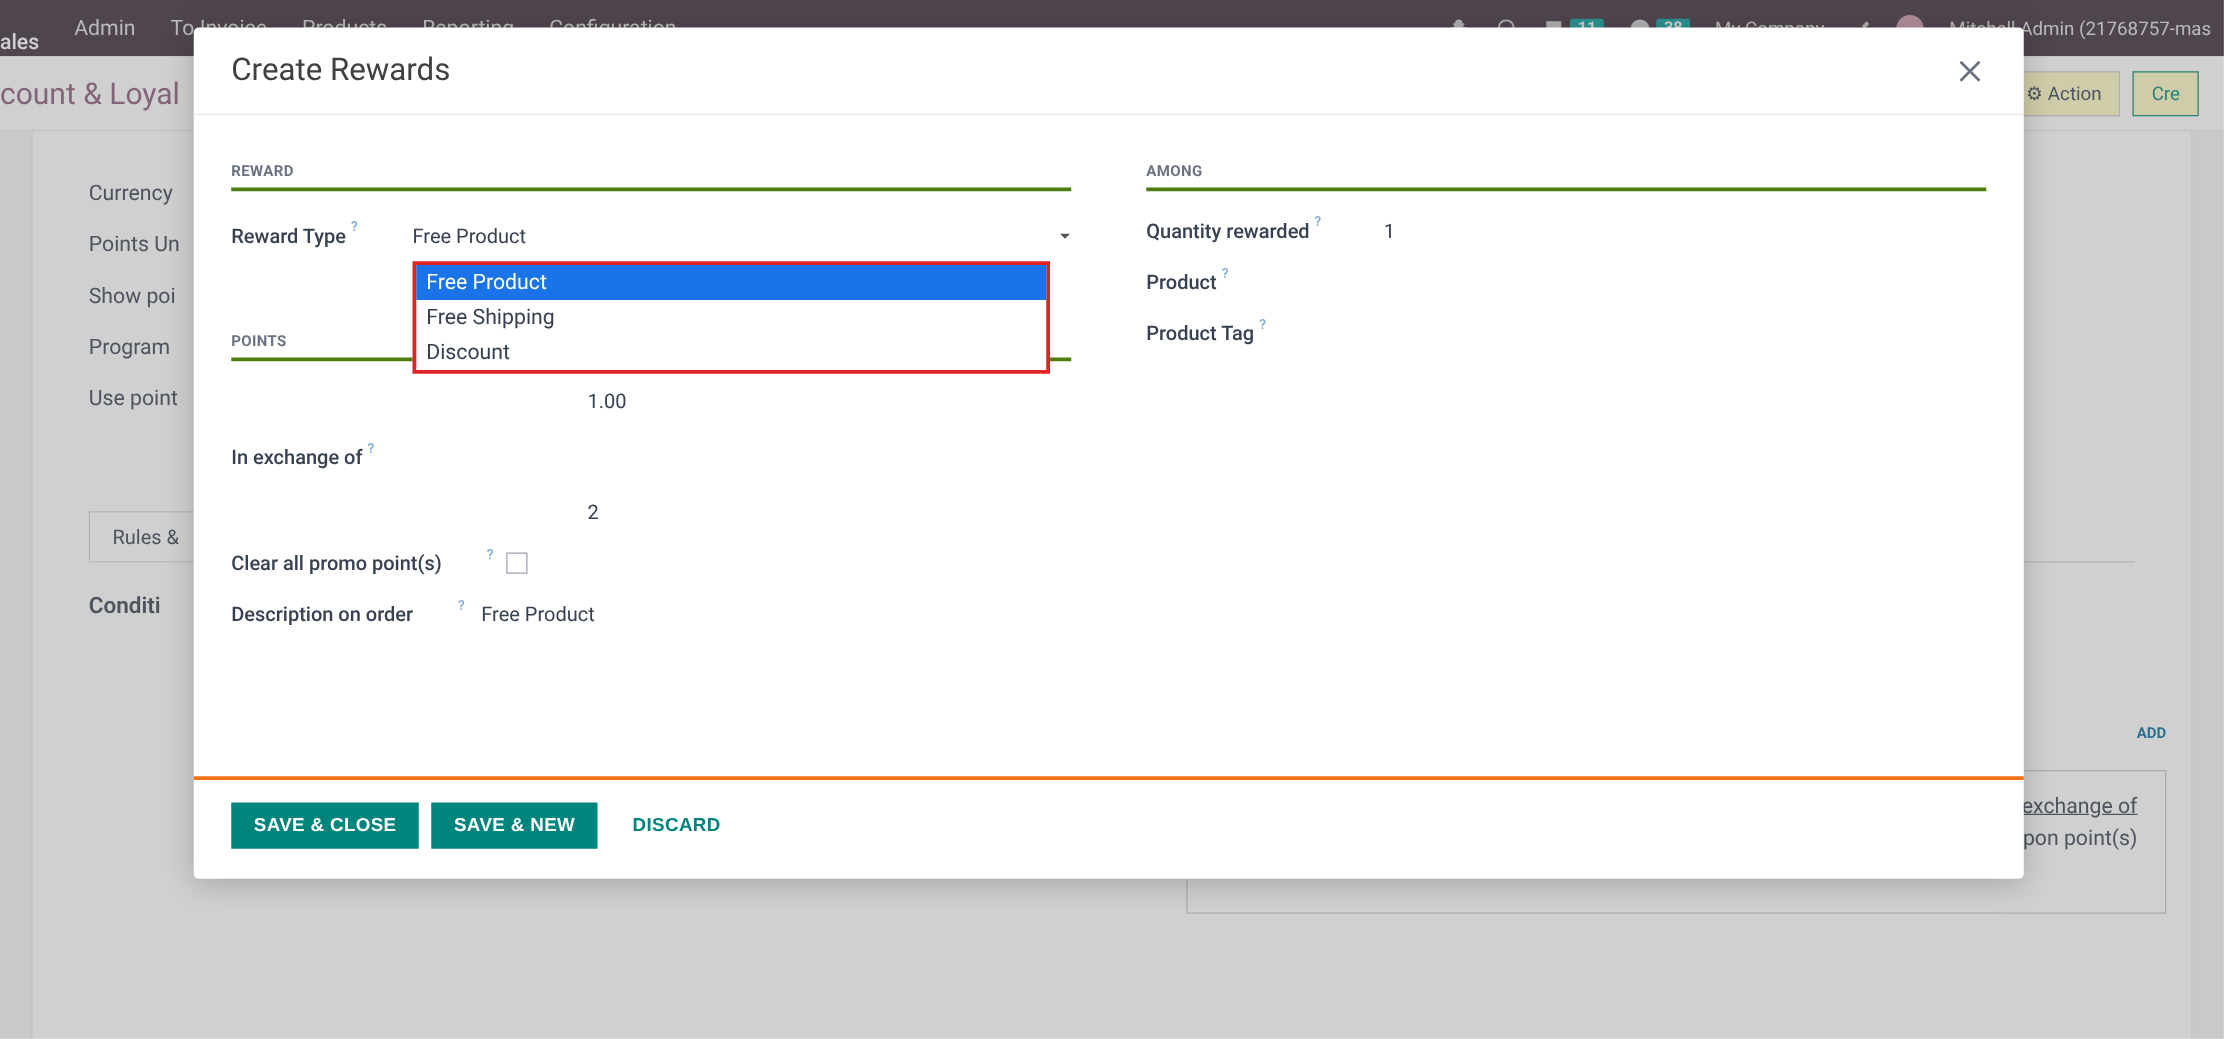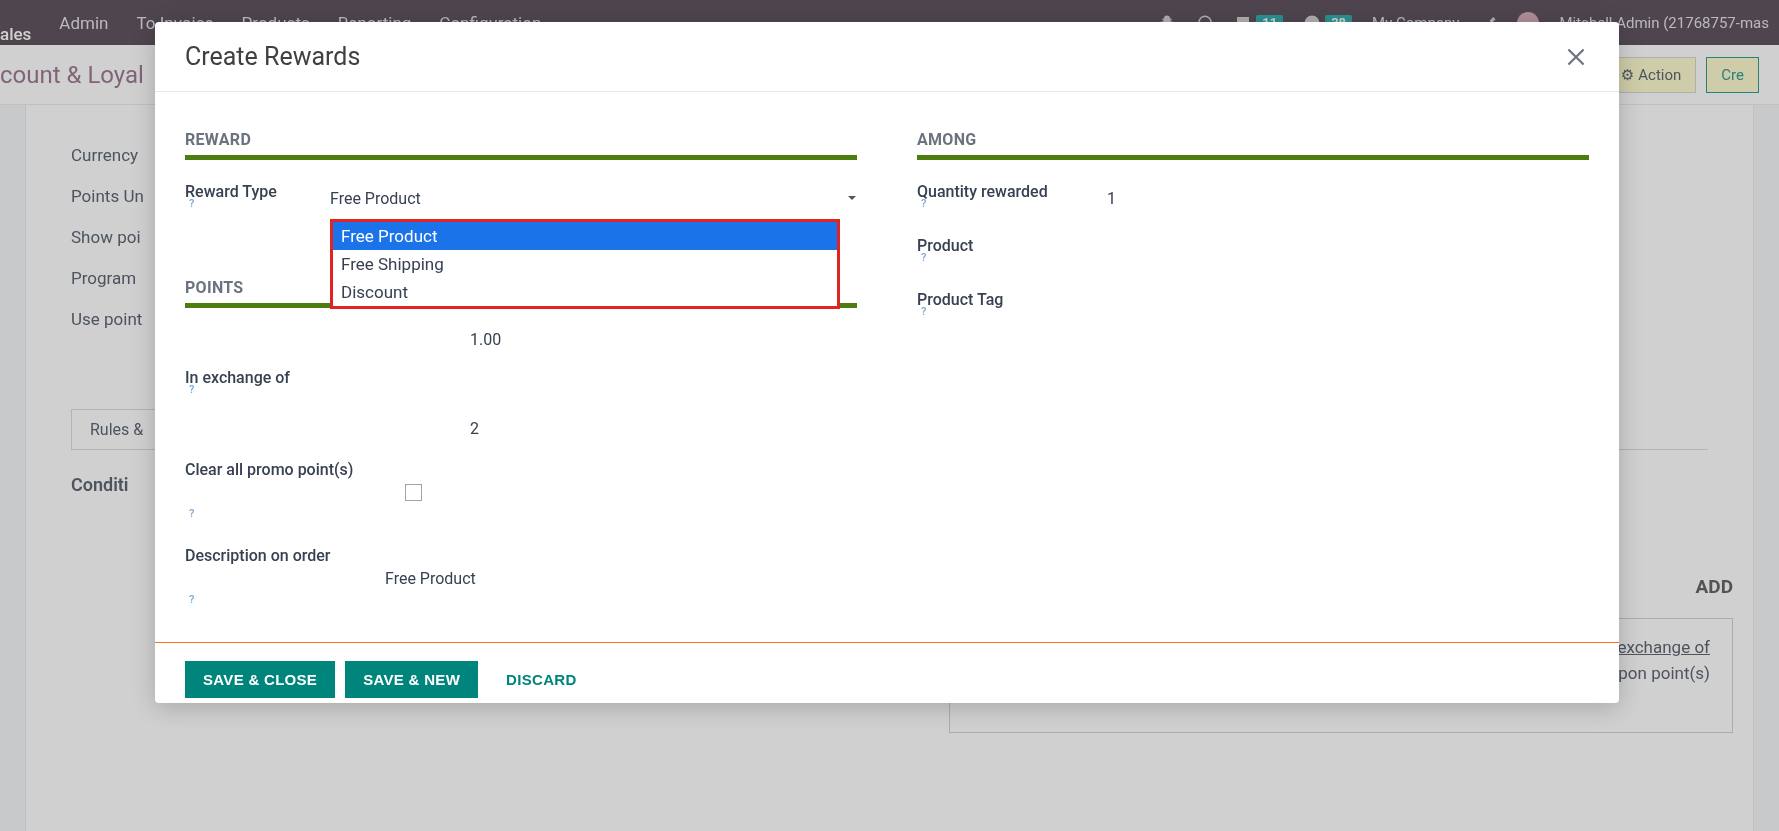--- a/index.html
+++ b/index.html
@@ -21,58 +21,58 @@
 
   
   .bgform { position:absolute; top:105px; left:25px; right:25px; bottom:0; background:#fff; padding:40px 45px; color:#374151; border-left:1px solid #e5e7eb; border-right:1px solid #e5e7eb;}
   .bgform .row { margin-bottom:21px; font-size:17px;}
   .bgform .tabbar { margin-top:80px; border-bottom:1px solid #d1d5db; }
   .bgform .tab { display:inline-block; padding:10px 18px; border:1px solid #d1d5db; border-bottom:none; background:#fff; font-size:16px; color:#374151;}
 
   .rewards-card { position:absolute; right:20px; top:470px; width:784px; }
   .rewards-header { display:flex; justify-content:space-between; align-items:center; margin-bottom:20px;}
   .rewards-header h4 { font-size:18px; font-weight:600; }
-  .rewards-header .add { color:#404040; font-weight:700; font-size:19px; cursor:pointer;}
+  .rewards-header .add { color:#0369a1; font-weight:700; font-size:12px; cursor:pointer;}
   .reward-box { border:1px solid #c8c8c8; padding:18px 22px; height:115px; font-size:17px;}
   .reward-box .r1 { display:flex; justify-content:space-between;}
   .reward-box .exchange { text-decoration:underline;}
   .reward-box .pts { text-align:right; margin-top:6px;}
 
   
   .dimmer { position:absolute; inset:0; background:rgba(120,120,120,0.35);}
 
   
   .modal { position:absolute; top:22px; left:155px; width:1464px; height:681px; background:#fff; border-radius:4px; box-shadow:0 4px 24px rgba(0,0,0,.2); display:flex; flex-direction:column;}
   .modal-header { display:flex; align-items:center; justify-content:space-between; padding:20px 30px; border-bottom:1px solid #e5e7eb;}
   .modal-header h2 { font-size:25px; font-weight:400; color:#404040;}
   .close-x { width:26px; height:26px; cursor:pointer; color:#6b7280; stroke:#6b7280; stroke-width:2; fill:none;}
 
   .modal-body { flex:1; padding:38px 30px 10px 30px; display:flex; gap:60px; position:relative;}
   .col { flex:1; min-width:0; }
-  .section-title { font-size:16px; font-weight:700; color:#6b7280; letter-spacing:0.3px; border-bottom:5px solid #4d7c0f; padding-bottom:6px; margin-bottom:22px;}
+  .section-title { font-size:12px; font-weight:700; color:#6b7280; letter-spacing:0.3px; border-bottom:3px solid #4d7c0f; padding-bottom:6px; margin-bottom:22px;}
 
   .field-row { display:flex; align-items:center; margin-bottom:22px; font-size:16px; }
-  .field-row .lbl { width:145px; font-weight:500; color:#374151; display:flex; align-items:flex-start;flex-direction:column;}
+  .field-row .lbl { width:145px; font-weight:500; color:#374151; display:flex; align-items:flex-start;}
   .field-row .lbl.w2 { width:220px;gap:32px; }
   .help-q { color:#7aa7d6; font-size:11px; margin-left:4px; position:relative; top:-4px;}
   .sel-wrap { flex:1; position:relative; }
   .sel-display { display:flex; justify-content:space-between; align-items:center; padding:4px 0; color:#374151;}
   .caret-down { width:10px; height:10px; }
 
   .dropdown { position:absolute; top:34px; left:0; width:510px; background:#fff; border:3px solid #e02424; border-top-width:3px; z-index:5;}
   .dropdown .opt { padding:4px 8px; font-size:17px; color:#374151; cursor:pointer;}
   .dropdown .opt.selected { background:#1a73e8; color:#fff;}
 
   .val { color:#374151; }
   .chk { width:17px; height:17px; border:1px solid #9ca3af;}
 
   
   .points-section { margin-top:64px;}
 
-  .modal-footer { border-top:1px solid #f97316; padding:18px 30px 24px 30px; display:flex; gap:10px; align-items:center;}
+  .modal-footer { border-top:3px solid #f97316; padding:18px 30px 24px 30px; display:flex; gap:10px; align-items:center;}
   .btn { padding:10px 18px; font-size:15px; font-weight:700; border:none; cursor:pointer; letter-spacing:0.3px;}
   .btn-primary { background:#00857c; color:#fff;}
   .btn-link { background:transparent; color:#00857c; font-weight:700;}
 
   .right-col .field-row .lbl { width:190px;}
 </style>
 </head>
 <body>
 
 <div class="topbar">

